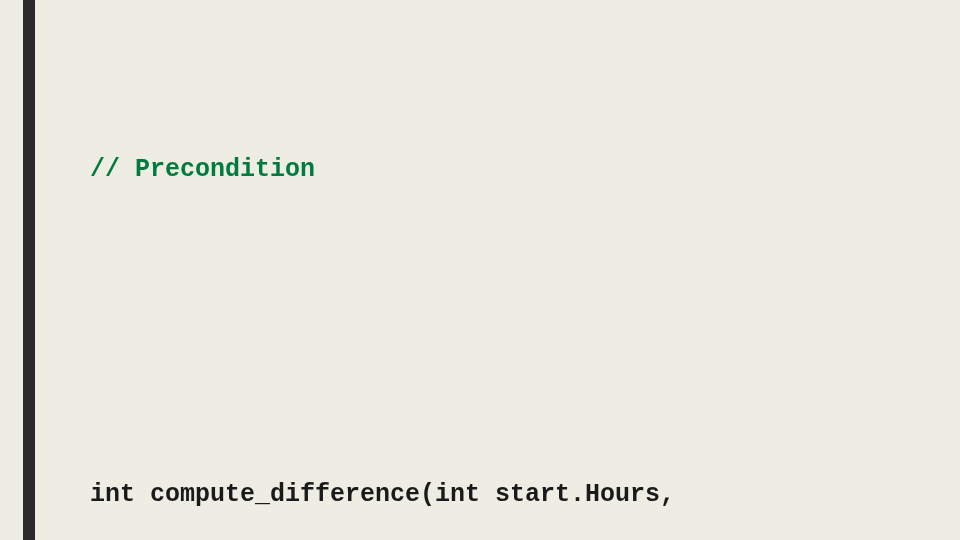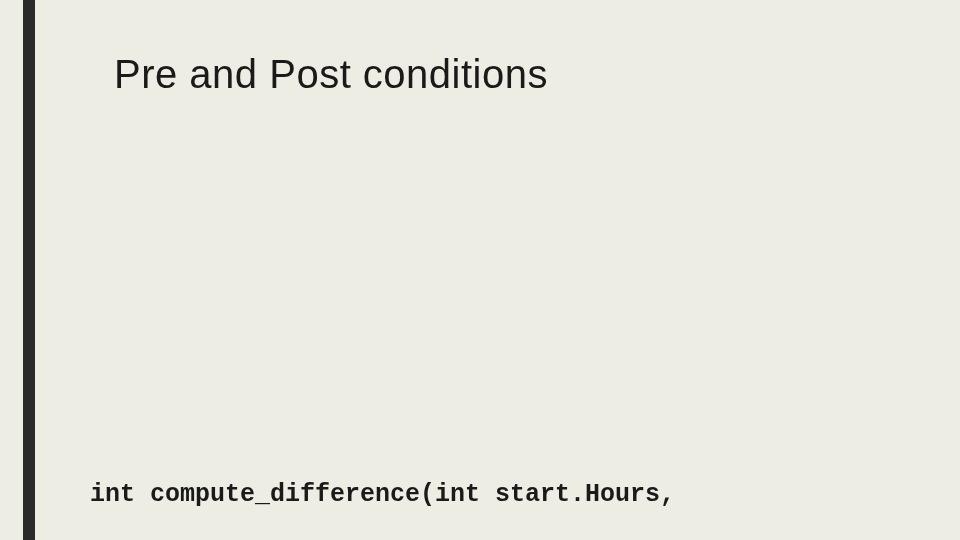--- a/index.html
+++ b/index.html
@@ -54,22 +54,22 @@
     line-height: 1.35;
     white-space: pre;
   }
 </style>
 </head>
 <body>
 
 <div class="accent-bar"></div>
 
 <div class="content">
-  <h1 class="title">Pre and Post conditions</h1>
 
+  <div class="comment pre">// Precondition</div>
 
 
   <div class="code">
     <div>int compute_difference(int start.Hours,</div>
     
     
   </div>
 </div>
 
 </body></html>

